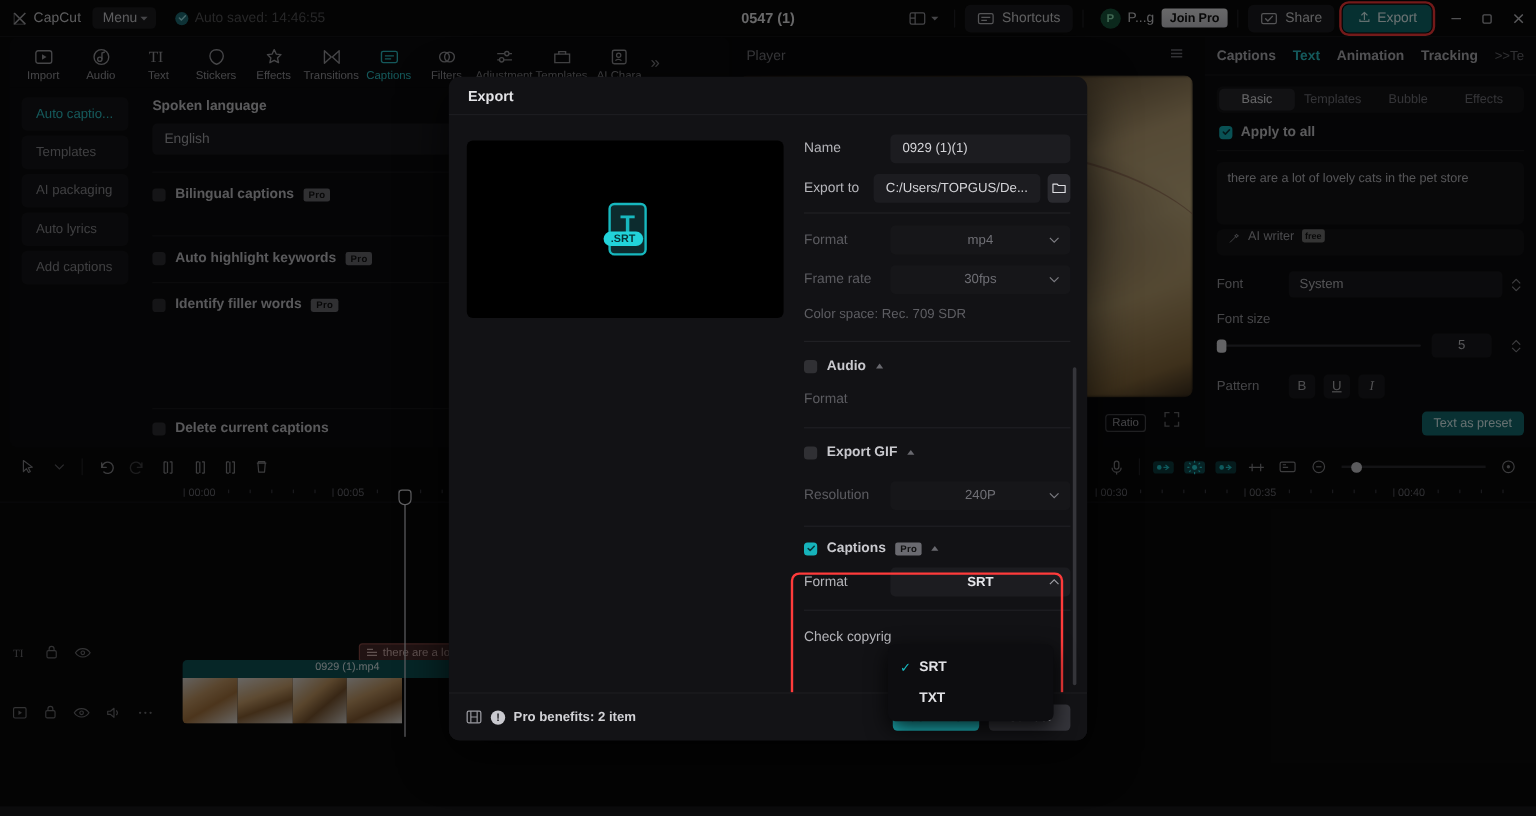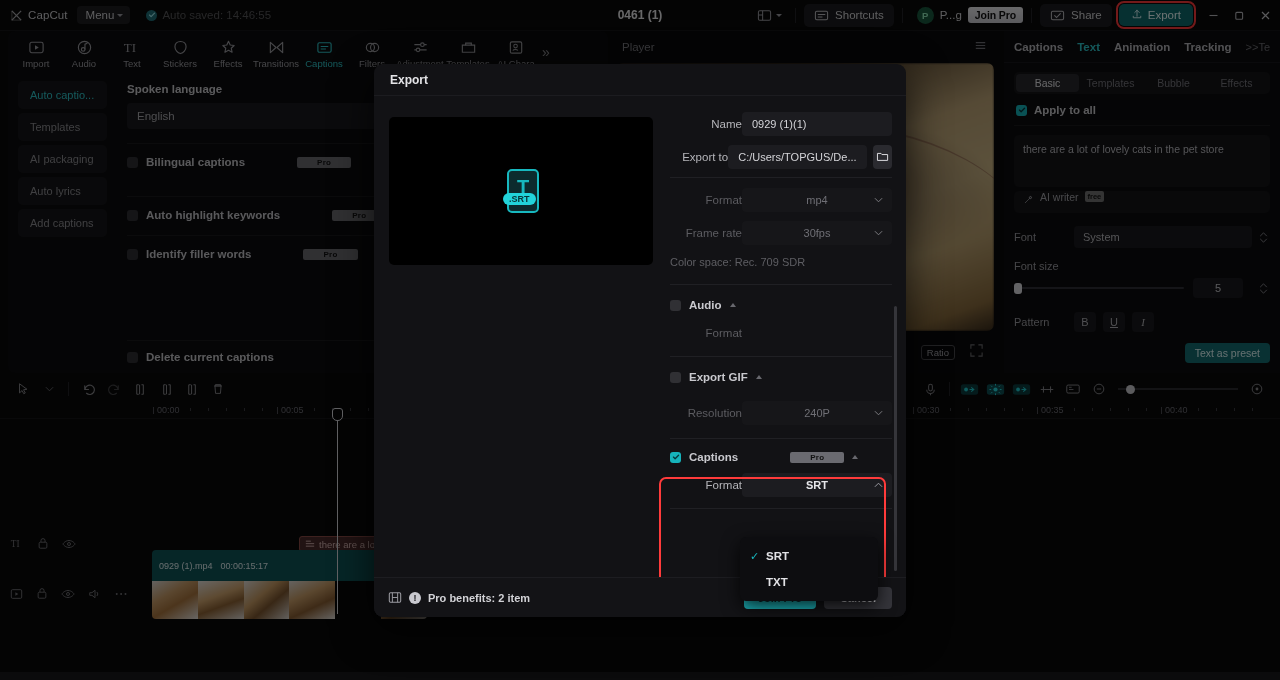--- a/index.html
+++ b/index.html
@@ -108,21 +108,21 @@
     height: 26px; background: #1a1a1d; border-radius: 4px;
     display: flex; align-items: center; padding: 0 10px;
     font-size: 11.5px; color: #a9a9ae; cursor: pointer;
   }
   .lp-hr { height: 1px; background: #19191c; margin: 14px 0 0 0; }
   .lp-opt { display: flex; align-items: center; gap: 8px; padding: 12px 0 0 0; }
   .cb-off { width: 11px; height: 11px; border-radius: 3px; background: #303034; flex: none; }
   .opt-text { font-size: 11.5px; font-weight: bold; color: #c6c6ca; }
   .pro-badge {
     background: #6a6a70; color: #111; font-size: 8px; font-weight: bold;
-    padding: 1px 20px; border-radius: 2px; letter-spacing: .3px; margin-left: 44px;
+    padding: 1px 4px; border-radius: 2px; letter-spacing: .3px;
   }
   .lp-bottom { position: absolute; left: 14px; right: 14px; bottom: 10px; }
 
   
   .player {
     position: absolute; top: 31px; left: 610px; width: 390px; height: 342px;
     background: #0a0a0c;
   }
   .player-head { height: 32px; display: flex; align-items: center; padding: 0 12px; }
   .player-title { font-size: 11.5px; color: #7c7c82; }
@@ -229,22 +229,22 @@
   .tl-tracks { position: relative; height: 240px; }
   .track-ctrl { position: absolute; left: 10px; display: flex; align-items: center; gap: 13px; opacity: .6; }
   .track-ctrl svg { display: block; cursor: pointer; }
   .cap-clip {
     position: absolute; height: 16px; background: #4a2a2a; border: 1px solid #8a4a46;
     border-radius: 3px; display: flex; align-items: center; gap: 4px;
     padding: 0 5px; font-size: 9.5px; color: #d5b5b2; overflow: hidden; cursor: pointer;
   }
   .vid-clip { position: absolute; border-radius: 4px; overflow: hidden; cursor: pointer; }
   .vid-head {
-    height: 31px; background: #0f5458; display: flex; align-items: center; gap: 8px;
-    padding: 0 7px; font-size: 9px; color: #dfeff0;
+    height: 15px; background: #0f5458; display: flex; align-items: center; gap: 8px;
+    padding: 0 7px; font-size: 9px; color: #dfeff0; flex-direction: column;
   }
   .vid-thumbs { display: flex; height: 38px; }
   .thumb { width: 49px; height: 38px; position: relative; overflow: hidden; }
   .playhead { position: absolute; top: 0; width: 1px; background: #d8d8dc; }
   .playhead-cap {
     position: absolute; top: -11px; left: -5px; width: 11px; height: 13px;
     border: 1.5px solid #d8d8dc; border-radius: 3px 3px 5px 5px; background: #0a0a0b;
   }
 
   
@@ -268,21 +268,21 @@
     border: 2px solid #17b8bf; border-radius: 5px; background: #0c2b2e;
     display: flex; align-items: flex-start; justify-content: center; padding-top: 6px;
     font-size: 20px; font-weight: bold; color: #17b8bf; line-height: 1;
   }
   .srt-pill {
     position: absolute; left: 0; top: 24px; padding: 1px 6px; border-radius: 8px;
     background: #22d3da; color: #063538; font-size: 9px; font-weight: bold;
   }
   .dlg-right { position: absolute; left: 296px; top: 14px; width: 222px; }
   .fld { display: flex; align-items: center; height: 27px; margin-bottom: 6px; }
-  .fld-label { width: 72px; font-size: 11.5px; color: #b5b5ba; text-align: right; }
+  .fld-label { width: 72px; font-size: 11.5px; color: #b5b5ba; }
   .fld-input {
     flex: 1; height: 24px; background: #1c1c20; border-radius: 4px;
     display: flex; align-items: center; padding: 0 10px; font-size: 11px; color: #d4d4d8; cursor: text;
   }
   .folder-btn {
     width: 24px; height: 24px; background: #2a2a2f; border-radius: 4px; margin-left: 6px;
     display: flex; align-items: center; justify-content: center; cursor: pointer;
   }
   .fld-sel {
     flex: 1; height: 24px; background: #1c1c20; border-radius: 4px;
@@ -341,21 +341,21 @@
       <span class="caret-d"></span>
     </div>
     <div class="autosave">
       <span class="autosave-dot">
         <svg viewBox="0 0 11 11" width="8" height="8">
             <path d="M2 5.5 L4.3 7.8 L9 3" stroke="#9fe9ee" stroke-width="1.6" fill="none" stroke-linecap="round" stroke-linejoin="round"></path>
           </svg>
       </span>
       <span>Auto saved: 14:46:55</span>
     </div>
-    <div class="proj-title">0461 (1)</div>
+    <div class="proj-title">0547 (1)</div>
 
     <div class="tb-right">
       <div class="layout-btn">
         <span>
           <svg class="icon-16" viewBox="0 0 16 16">
               <rect x="1.5" y="3" width="13" height="10" rx="1.5" stroke="#9a9aa0" stroke-width="1.1" fill="none"></rect>
               <path d="M6 3 v10 M1.5 7.5 h4.5" stroke="#9a9aa0" stroke-width="1.1"></path>
             </svg>
         </span>
         <span class="caret-d"></span>
@@ -938,20 +938,23 @@
         <div class="fld" style="margin-top:8px">
           <span class="fld-label">Format</span>
           <span class="fld-sel" style="color:#e6e6ea;font-weight:bold">
             <span>SRT</span>
             <svg class="chev" width="9" height="6" viewBox="0 0 10 6">
                 <path d="M1 5l4-4 4 4" stroke="#9b9ba1" stroke-width="1.1" fill="none"></path>
               </svg>
           </span>
         </div>
         <div class="dlg-hr" style="margin-top:10px"></div>
+        <div class="fld" style="margin-top:2px">
+          <span class="fld-label" style="width:auto;font-size:11.5px;color:#b5b5ba">Check copyrig</span>
+        </div>
       </div>
 
       <div class="scroll-bar"></div>
       <div class="cap-highlight"></div>
 
       <div class="dropdown">
         <div class="dd-item">
           <span class="dd-check">✓</span>
           <span>SRT</span>
         </div>

